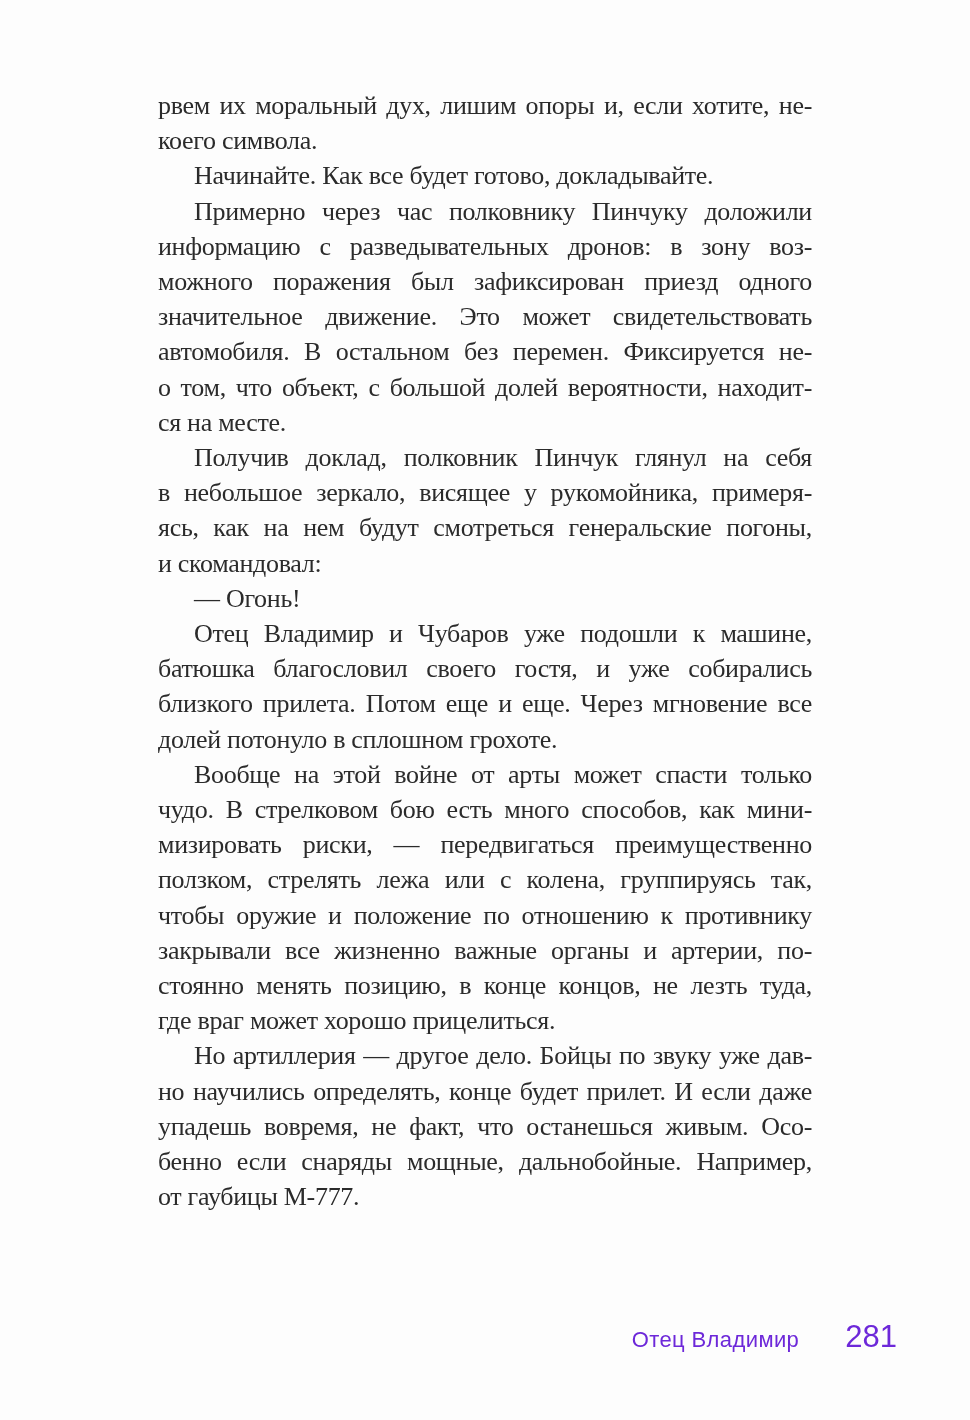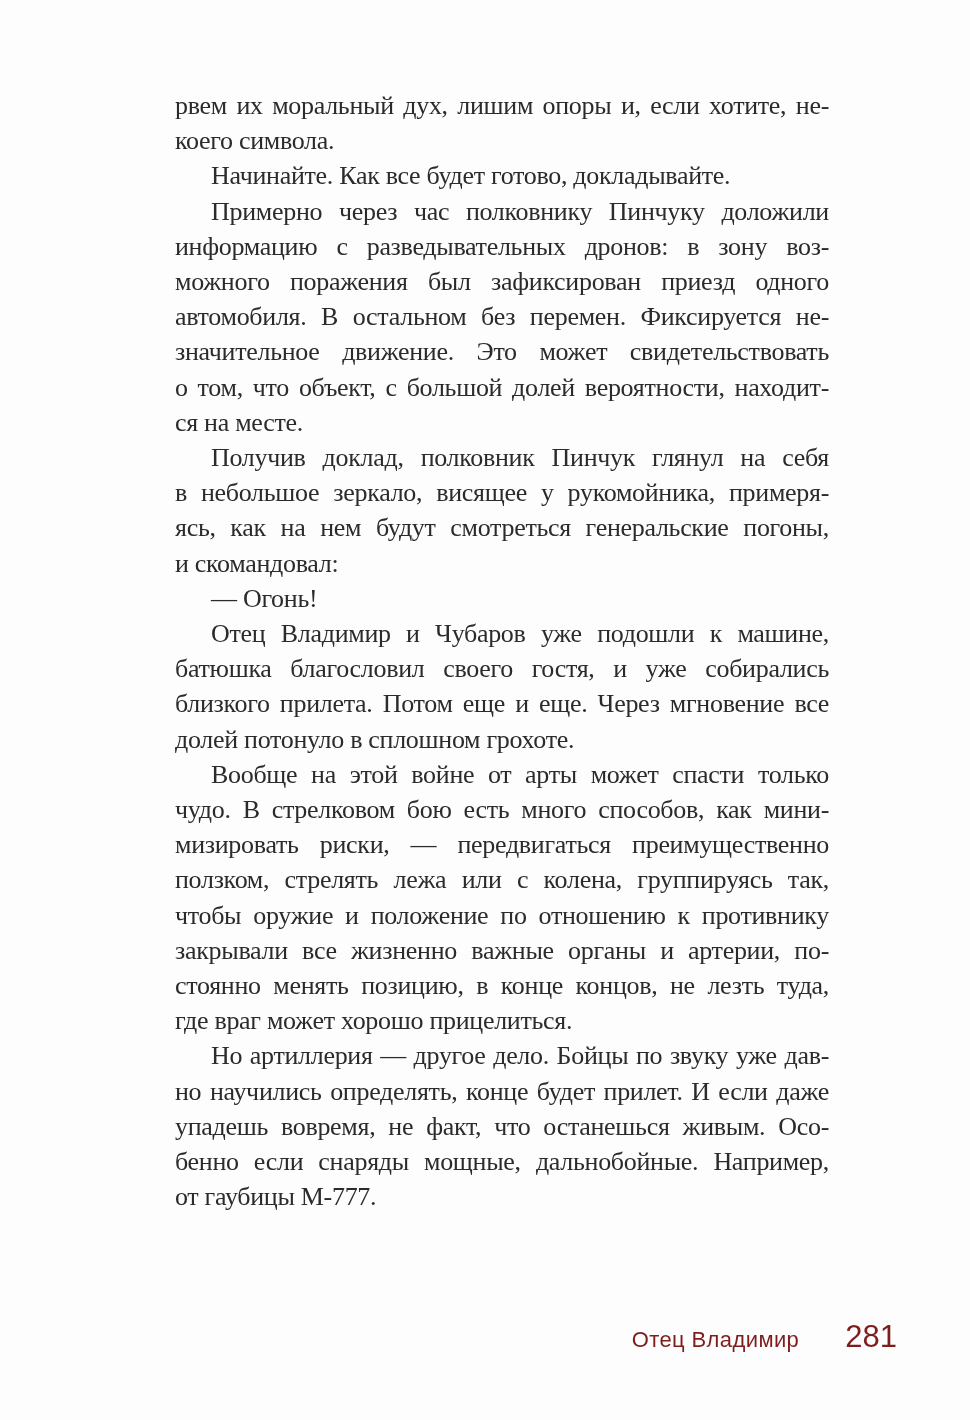--- a/index.html
+++ b/index.html
@@ -18,21 +18,20 @@
   .text-block {
     position: absolute;
     left: 158px;
     top: 88px;
     width: 654px;
     font-family: "Liberation Serif", "DejaVu Serif", serif;
     font-size: 26px;
     letter-spacing: -0.3px;
     line-height: 35.2px;
     color: #2b2b2b;
-    margin-left: 17px;
   }
   .line {
     white-space: nowrap;
     text-align: justify;
     text-align-last: justify;
   }
   .line.para-end {
     text-align-last: left;
   }
   .line.indent {
@@ -40,21 +39,21 @@
   }
   .footer {
     position: absolute;
     left: 158px;
     top: 1281px;
     width: 739px;
     display: flex;
     justify-content: flex-end;
     align-items: baseline;
     gap: 46px;
-    color: #7f1d1d;
+    color: #6d28d9;
   }
   .running-title {
     font-family: "Liberation Sans", "DejaVu Sans", sans-serif;
     font-size: 22px;
     letter-spacing: 0.4px;
   }
   .page-number {
     font-family: "Liberation Sans", "DejaVu Sans", sans-serif;
     font-size: 31px;
     margin-top: 38px;
@@ -65,22 +64,22 @@
 
 <div class="page">
 
   <main class="text-block">
       <div class="line">рвем их моральный дух, лишим опоры и, если хотите, не-</div>
       <div class="line para-end">коего символа.</div>
       <div class="line indent para-end">Начинайте. Как все будет готово, докладывайте.</div>
       <div class="line indent">Примерно через час полковнику Пинчуку доложили</div>
       <div class="line">информацию с разведывательных дронов: в зону воз-</div>
       <div class="line">можного поражения был зафиксирован приезд одного</div>
+      <div class="line">значительное движение. Это может свидетельствовать</div>
       <div class="line">автомобиля. В остальном без перемен. Фиксируется не-</div>
-      <div class="line">значительное движение. Это может свидетельствовать</div>
       <div class="line">о том, что объект, с большой долей вероятности, находит-</div>
       <div class="line para-end">ся на месте.</div>
       <div class="line indent">Получив доклад, полковник Пинчук глянул на себя</div>
       <div class="line">в небольшое зеркало, висящее у рукомойника, примеря-</div>
       <div class="line">ясь, как на нем будут смотреться генеральские погоны,</div>
       <div class="line para-end">и скомандовал:</div>
       <div class="line indent para-end">— Огонь!</div>
       <div class="line indent">Отец Владимир и Чубаров уже подошли к машине,</div>
       <div class="line">батюшка благословил своего гостя, и уже собирались</div>
       <div class="line">близкого прилета. Потом еще и еще. Через мгновение все</div>

